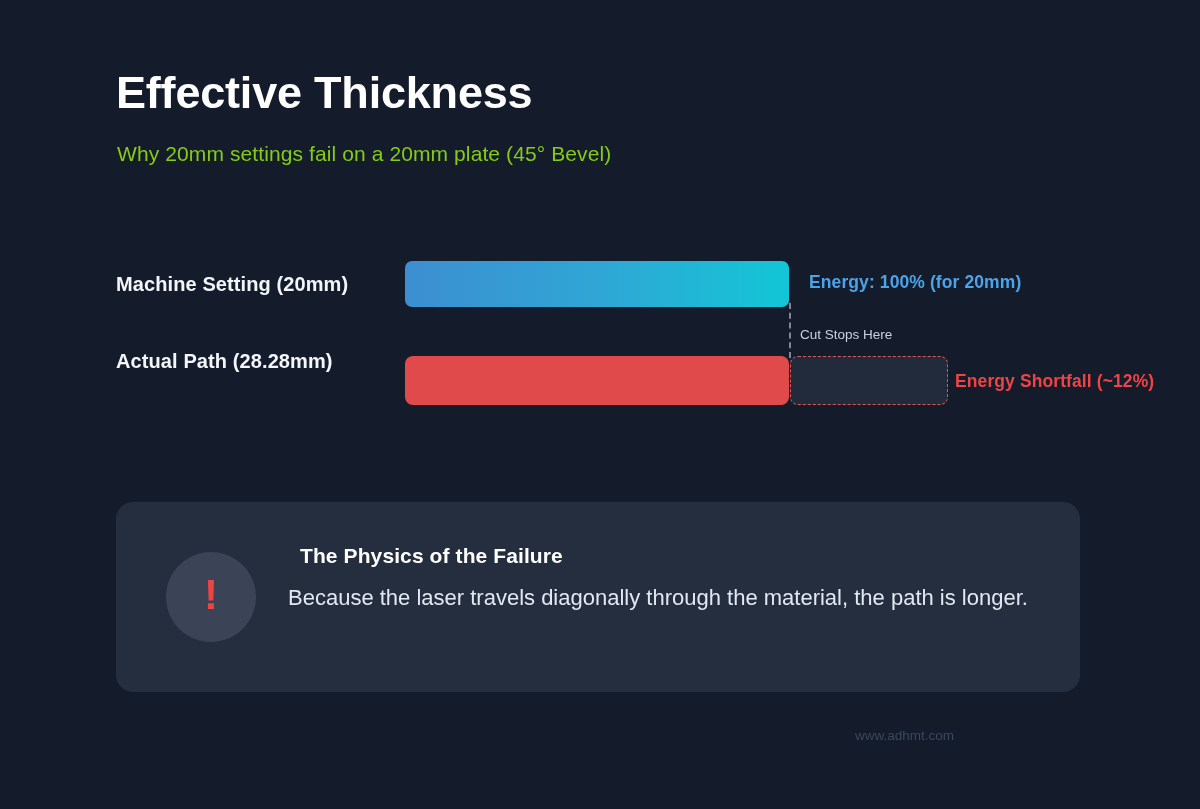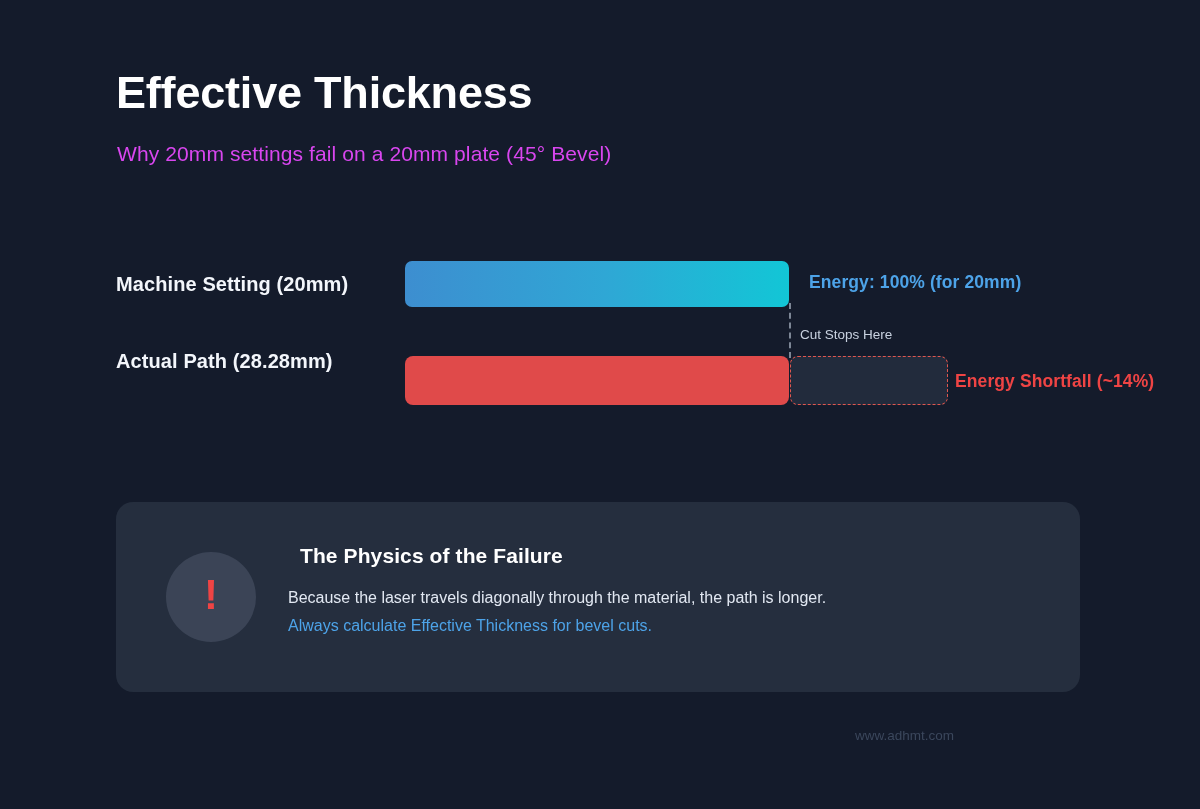--- a/index.html
+++ b/index.html
@@ -35,21 +35,21 @@
     letter-spacing: -0.2px;
     line-height: 1.12;
     white-space: nowrap;
   }
   .page-subtitle {
     position: absolute;
     left: 117px;
     top: 142px;
     font-size: 21px;
     font-weight: normal;
-    color: #d946ef;
+    color: #84cc16;
     letter-spacing: 0.1px;
     white-space: nowrap;
   }
 
   
   .chart {
     position: absolute;
     left: 0;
     top: 0;
     width: 1200px;
@@ -184,21 +184,21 @@
   }
   .info-heading {
     font-size: 21px;
     font-weight: bold;
     color: #ffffff;
     margin: 0 0 16px 12px;
     letter-spacing: 0.1px;
     white-space: nowrap;
   }
   .info-line {
-    font-size: 16px;
+    font-size: 22px;
     color: #e2e8f2;
     line-height: 28px;
     white-space: nowrap;
   }
   .info-line.accent {
     color: #4da3e8;
   }
 
   
   .watermark {
@@ -230,36 +230,35 @@
     <div class="cut-line"></div>
 
     <div class="cut-label">Cut Stops Here</div>
 
     <div class="row-label actual">Actual Path (28.28mm)</div>
 
     <div class="bar-actual"></div>
 
     <div class="shortfall-box"></div>
 
-    <div class="shortfall-label">Energy Shortfall (~14%)</div>
+    <div class="shortfall-label">Energy Shortfall (~12%)</div>
 
   </div>
 
   <div class="info-card">
 
     <div class="info-icon">
       <span class="glyph">!</span>
     </div>
 
     <div class="info-body">
       <div class="info-heading">The Physics of the Failure</div>
 
       <div class="info-line">Because the laser travels diagonally through the material, the path is longer.</div>
 
 
-      <div class="info-line accent">Always calculate Effective Thickness for bevel cuts.</div>
     </div>
 
   </div>
 
   <div class="watermark">www.adhmt.com</div>
 
 </div>
 
 </body></html>

